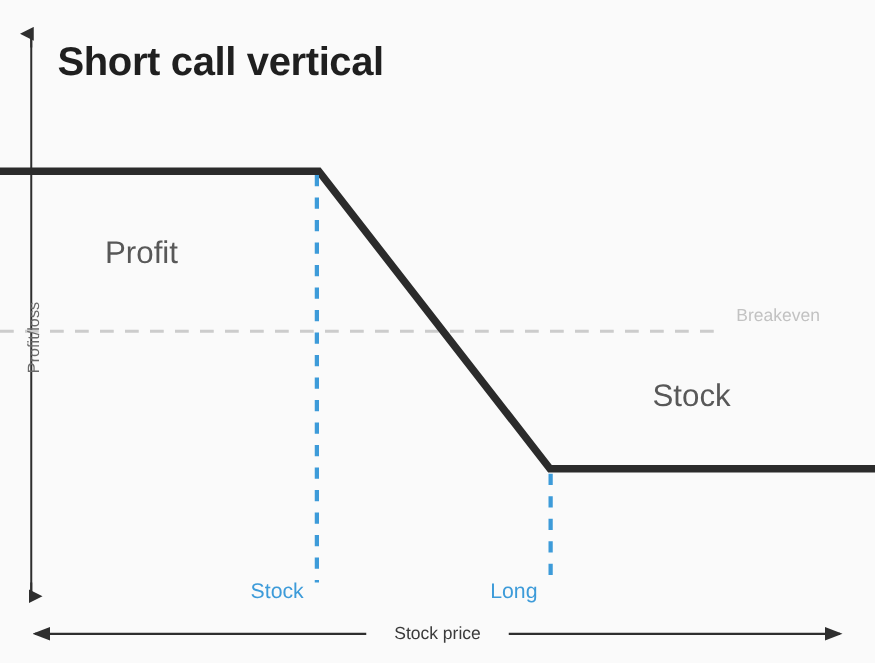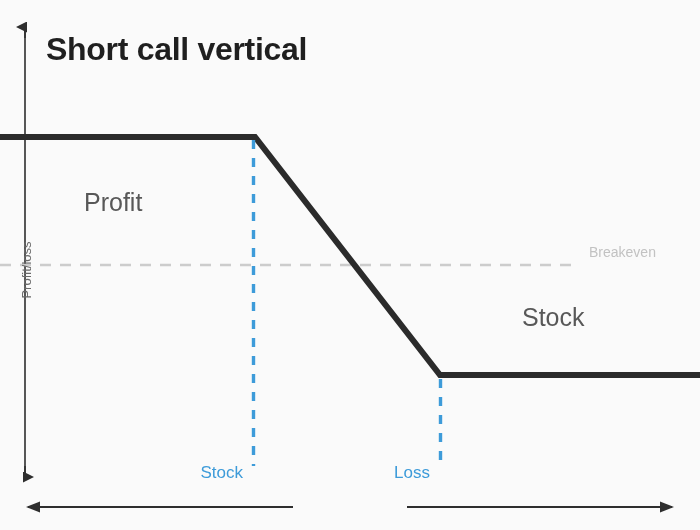--- a/index.html
+++ b/index.html
@@ -136,24 +136,25 @@
   <div class="txt" id="chart-title">Short call vertical</div>
 
   <div class="txt" id="label-profit">Profit</div>
 
   <div class="txt" id="label-loss">Stock</div>
 
   <div class="txt" id="label-breakeven">Breakeven</div>
 
   <div class="txt" id="label-yaxis">Profit/loss</div>
 
+  <div class="txt" id="label-xaxis">Stock price</div>
 
   <div class="txt strike-label" id="label-short-strike">
     <div>Stock</div>
     <div>strike</div>
   </div>
 
   <div class="txt strike-label" id="label-long-strike">
-    <div>Loss</div>
+    <div>Long</div>
     <div>strike</div>
   </div>
 
 </div>
 
 </body></html>

